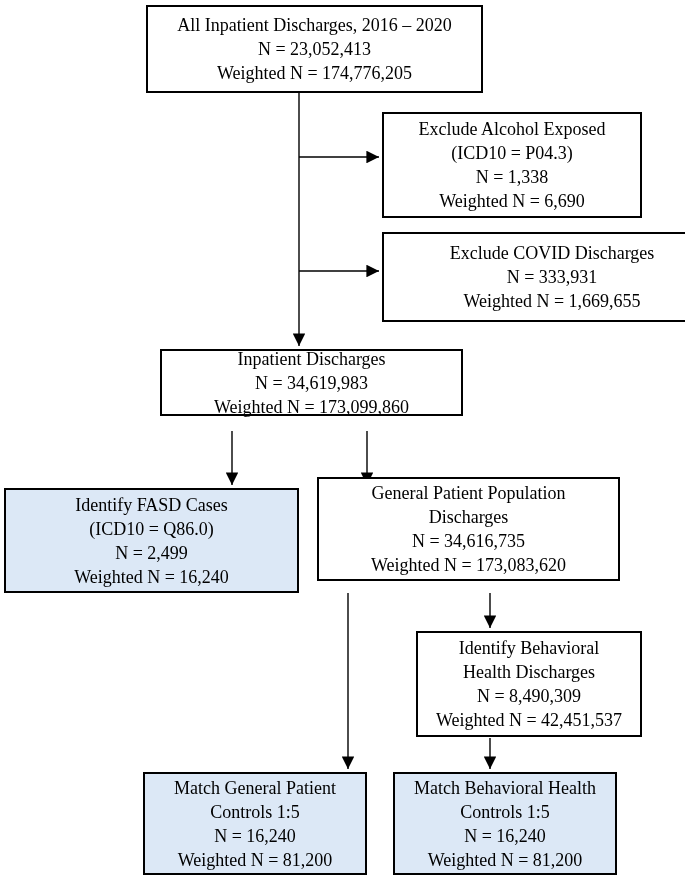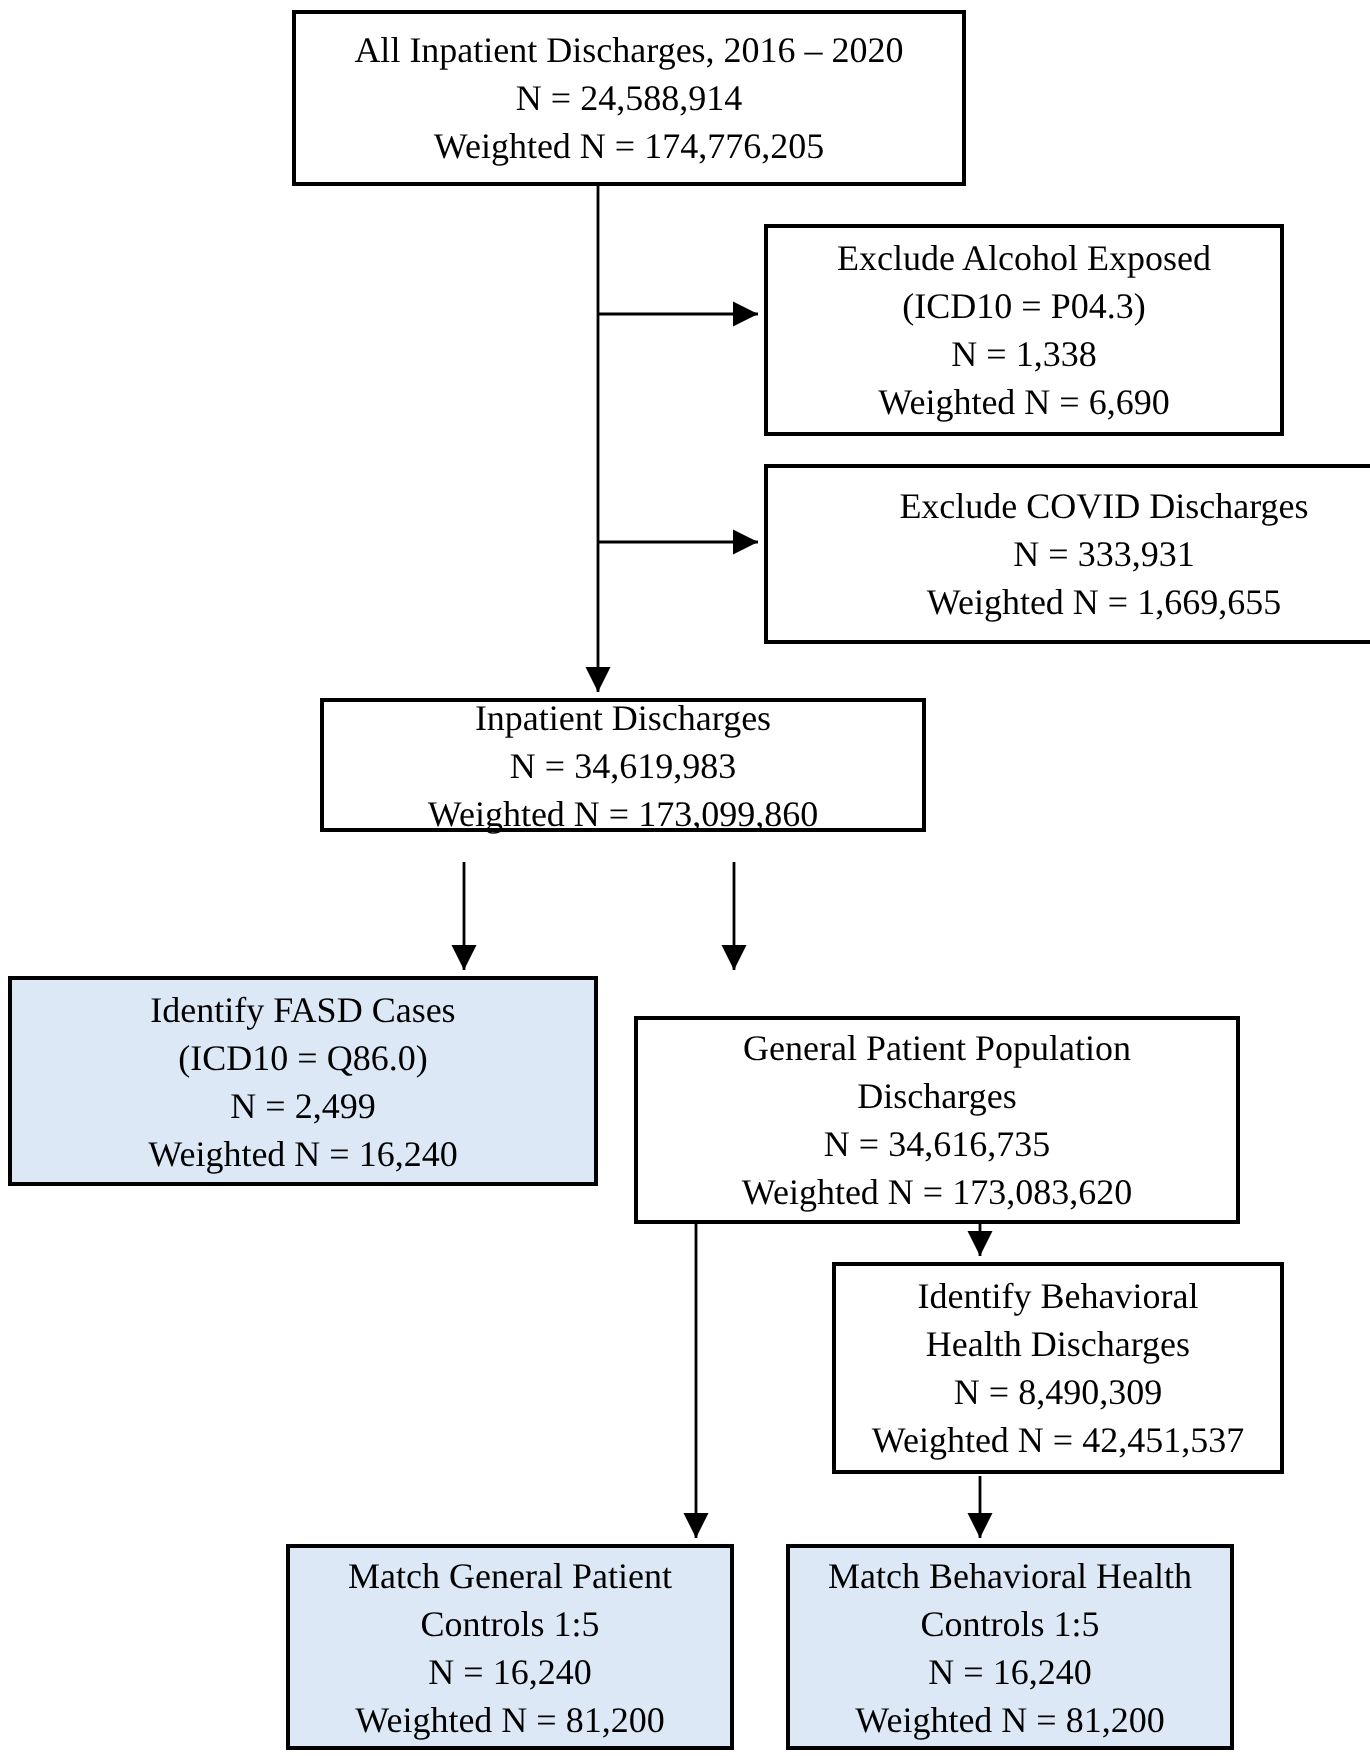--- a/index.html
+++ b/index.html
@@ -68,21 +68,21 @@
 
     <line x1="348" y1="593" x2="348" y2="769" stroke="#000000" stroke-width="1.4" marker-end="url(#arrowhead)"></line>
 
     <line x1="490" y1="593" x2="490" y2="628" stroke="#000000" stroke-width="1.4" marker-end="url(#arrowhead)"></line>
 
     <line x1="490" y1="738" x2="490" y2="769" stroke="#000000" stroke-width="1.4" marker-end="url(#arrowhead)"></line>
   </svg>
 
   <div class="node" style="left:146px; top:5px; width:337px; height:88px;">
     <div class="ln">All Inpatient Discharges, 2016 – 2020</div>
-    <div class="ln">N = 24,588,914</div>
+    <div class="ln">N = 23,052,413</div>
     <div class="ln">Weighted N = 174,776,205</div>
   </div>
 
   <div class="node" style="left:382px; top:112px; width:260px; height:106px;">
     <div class="ln">Exclude Alcohol Exposed</div>
     <div class="ln">(ICD10 = P04.3)</div>
     <div class="ln">N = 1,338</div>
     <div class="ln">Weighted N = 6,690</div>
   </div>
 
@@ -98,21 +98,21 @@
     <div class="ln">Weighted N = 173,099,860</div>
   </div>
 
   <div class="node highlight" style="left:4px; top:488px; width:295px; height:105px;">
     <div class="ln">Identify FASD Cases</div>
     <div class="ln">(ICD10 = Q86.0)</div>
     <div class="ln">N = 2,499</div>
     <div class="ln">Weighted N = 16,240</div>
   </div>
 
-  <div class="node" style="left:317px; top:508px; width:303px; height:104px;">
+  <div class="node" style="left:317px; top:477px; width:303px; height:104px;">
     <div class="ln">General Patient Population</div>
     <div class="ln">Discharges</div>
     <div class="ln">N = 34,616,735</div>
     <div class="ln">Weighted N = 173,083,620</div>
   </div>
 
   <div class="node" style="left:392px; top:631px; width:226px; height:106px;margin-left:24px;">
     <div class="ln">Identify Behavioral</div>
     <div class="ln">Health Discharges</div>
     <div class="ln">N = 8,490,309</div>

